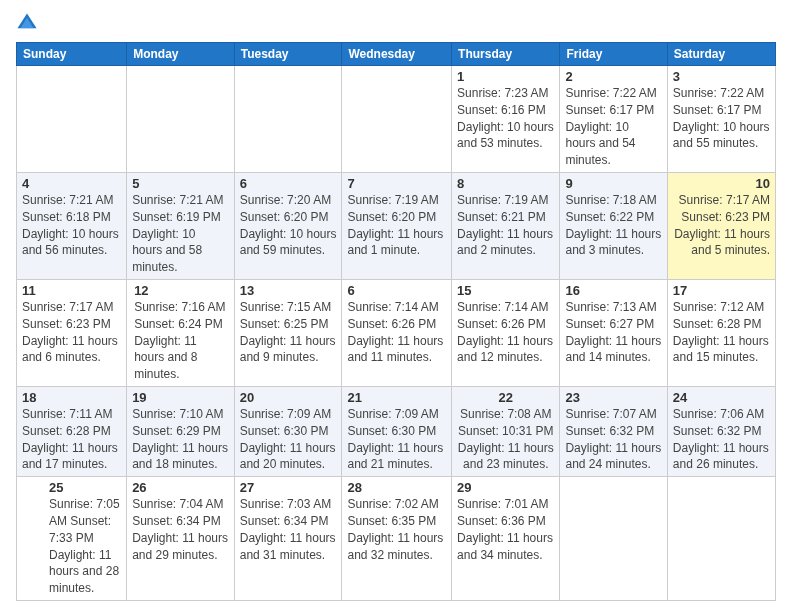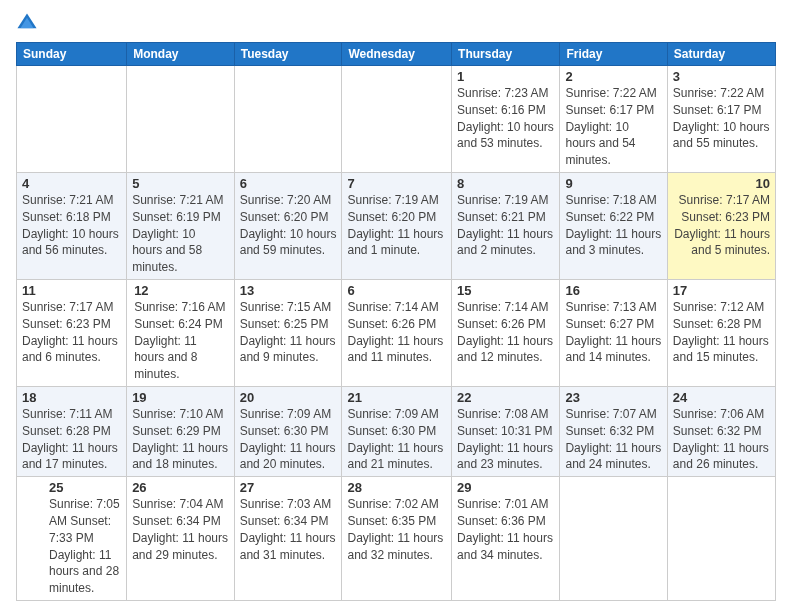--- a/index.html
+++ b/index.html
@@ -279,21 +279,21 @@
 Daylight: 11 hours
 and 20 minutes.</div>
           </td>
           <td style="background: rgb(240, 244, 250);">
             <span class="day-num">21</span>
             <div class="day-info">Sunrise: 7:09 AM
 Sunset: 6:30 PM
 Daylight: 11 hours
 and 21 minutes.</div>
           </td>
-          <td style="background: rgb(240, 244, 250);">
+          <td style="background: rgb(240, 244, 250); text-align: center;">
             <span class="day-num">22</span>
             <div class="day-info">Sunrise: 7:08 AM
 Sunset: 10:31 PM
 Daylight: 11 hours
 and 23 minutes.</div>
           </td>
           <td style="background: rgb(240, 244, 250); margin-left: 44px;">
             <span class="day-num">23</span>
             <div class="day-info">Sunrise: 7:07 AM
 Sunset: 6:32 PM

